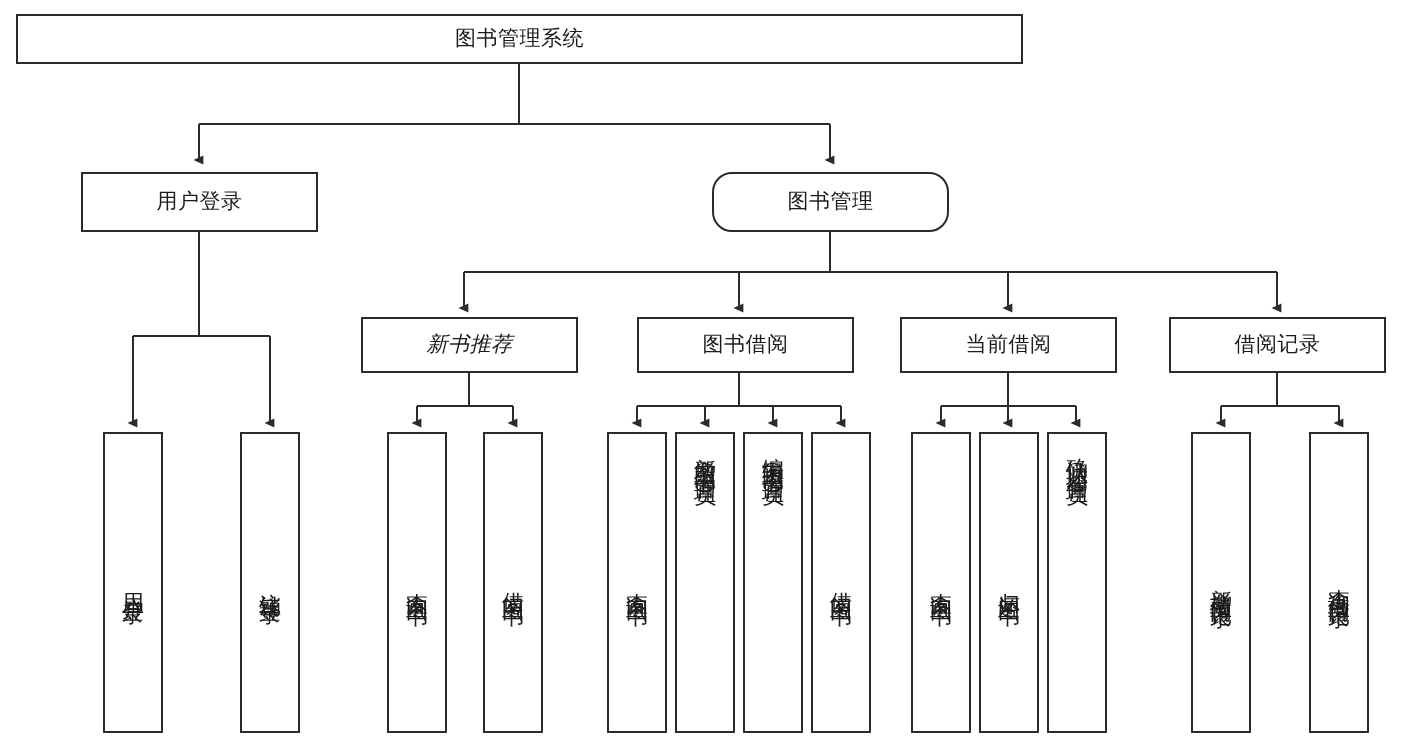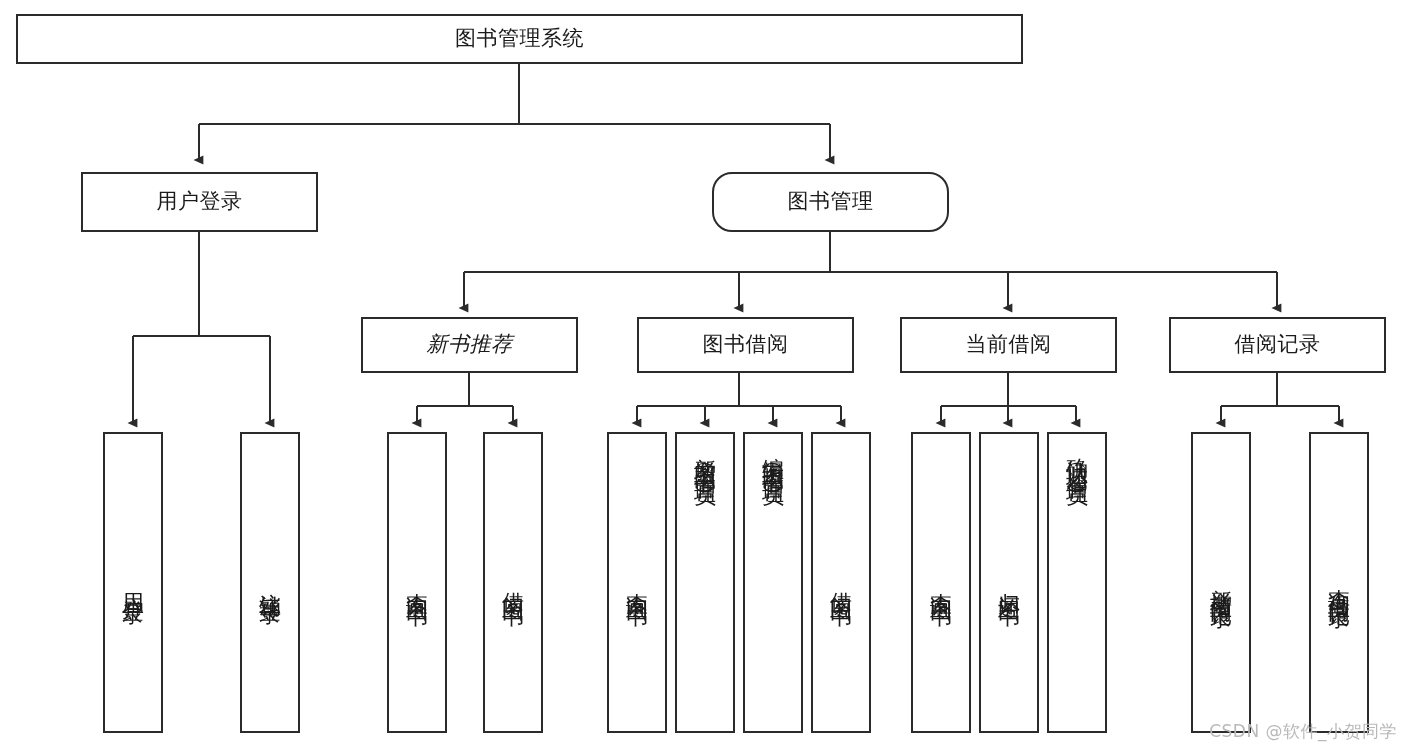--- a/index.html
+++ b/index.html
@@ -193,15 +193,14 @@
     <span class="label">确认归还（管理员）</span>
   </div>
 
   <div class="node vert mid" style="left:1191px; top:432px; width:60px; height:301px;">
     <span class="label">新增借阅记录</span>
   </div>
   <div class="node vert mid" style="left:1309px; top:432px; width:60px; height:301px;">
     <span class="label">查询借阅记录</span>
   </div>
 
-  <div class="watermark">CSDN @软件_小贺同学</div>
 
 </div>
 
 </body></html>

